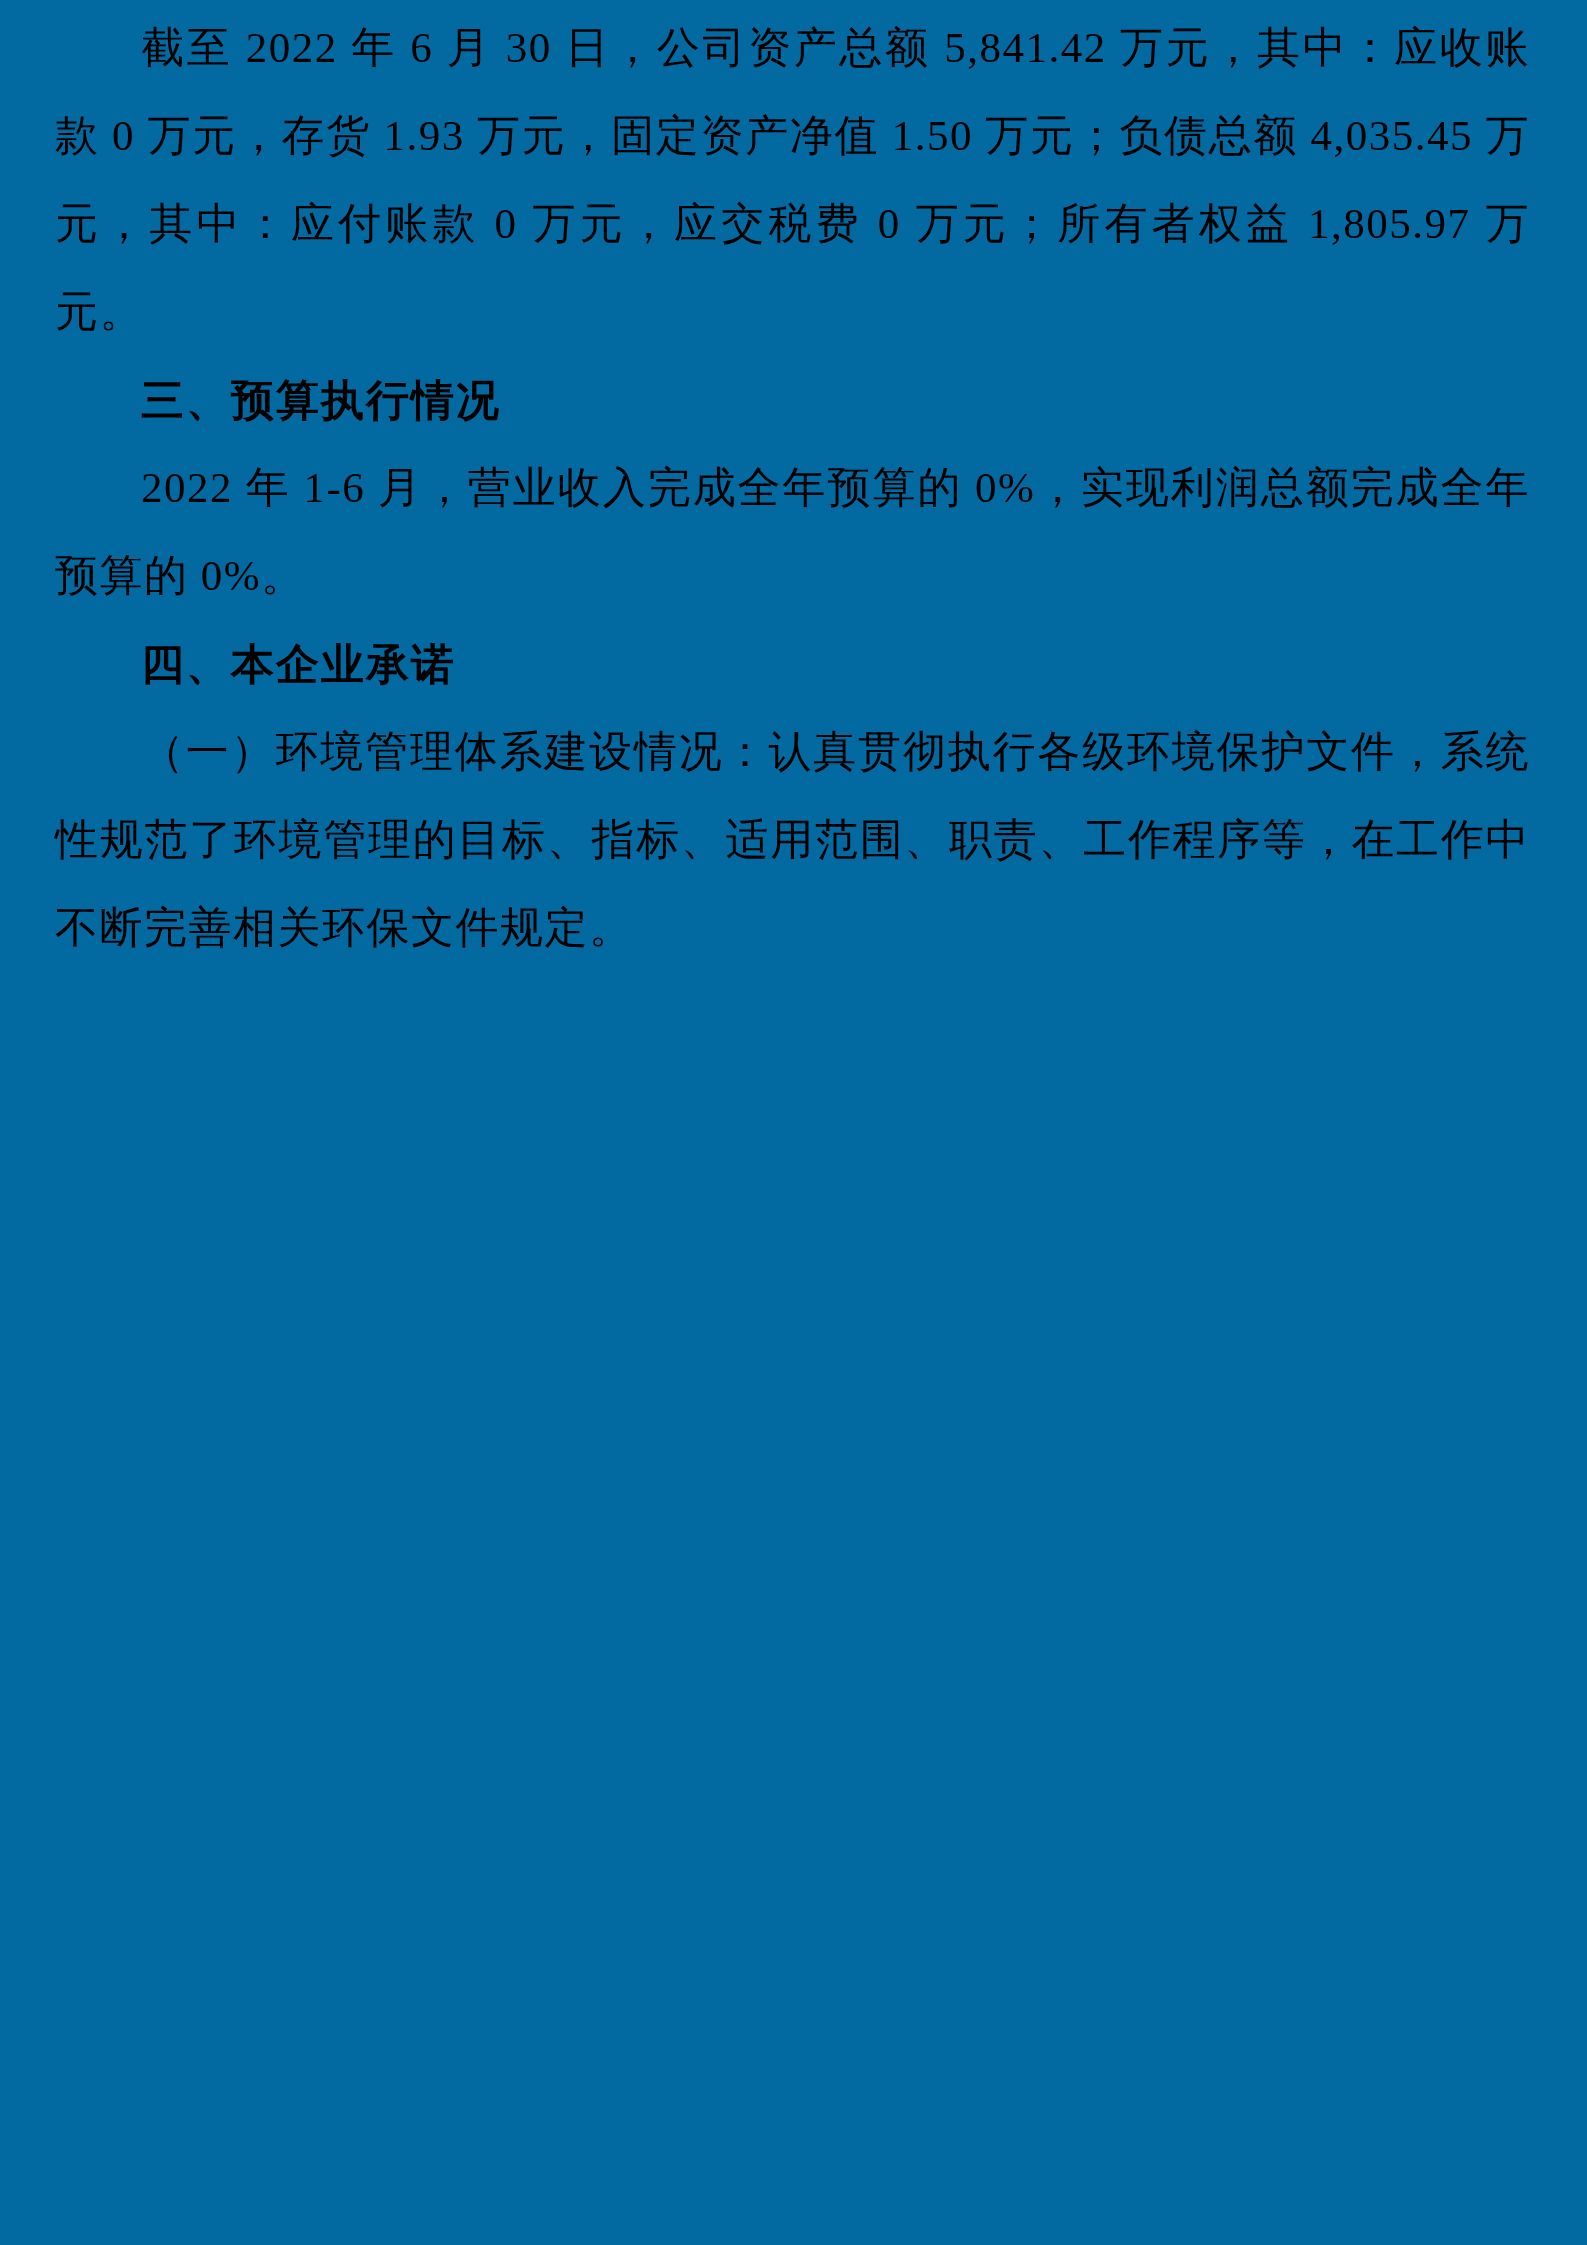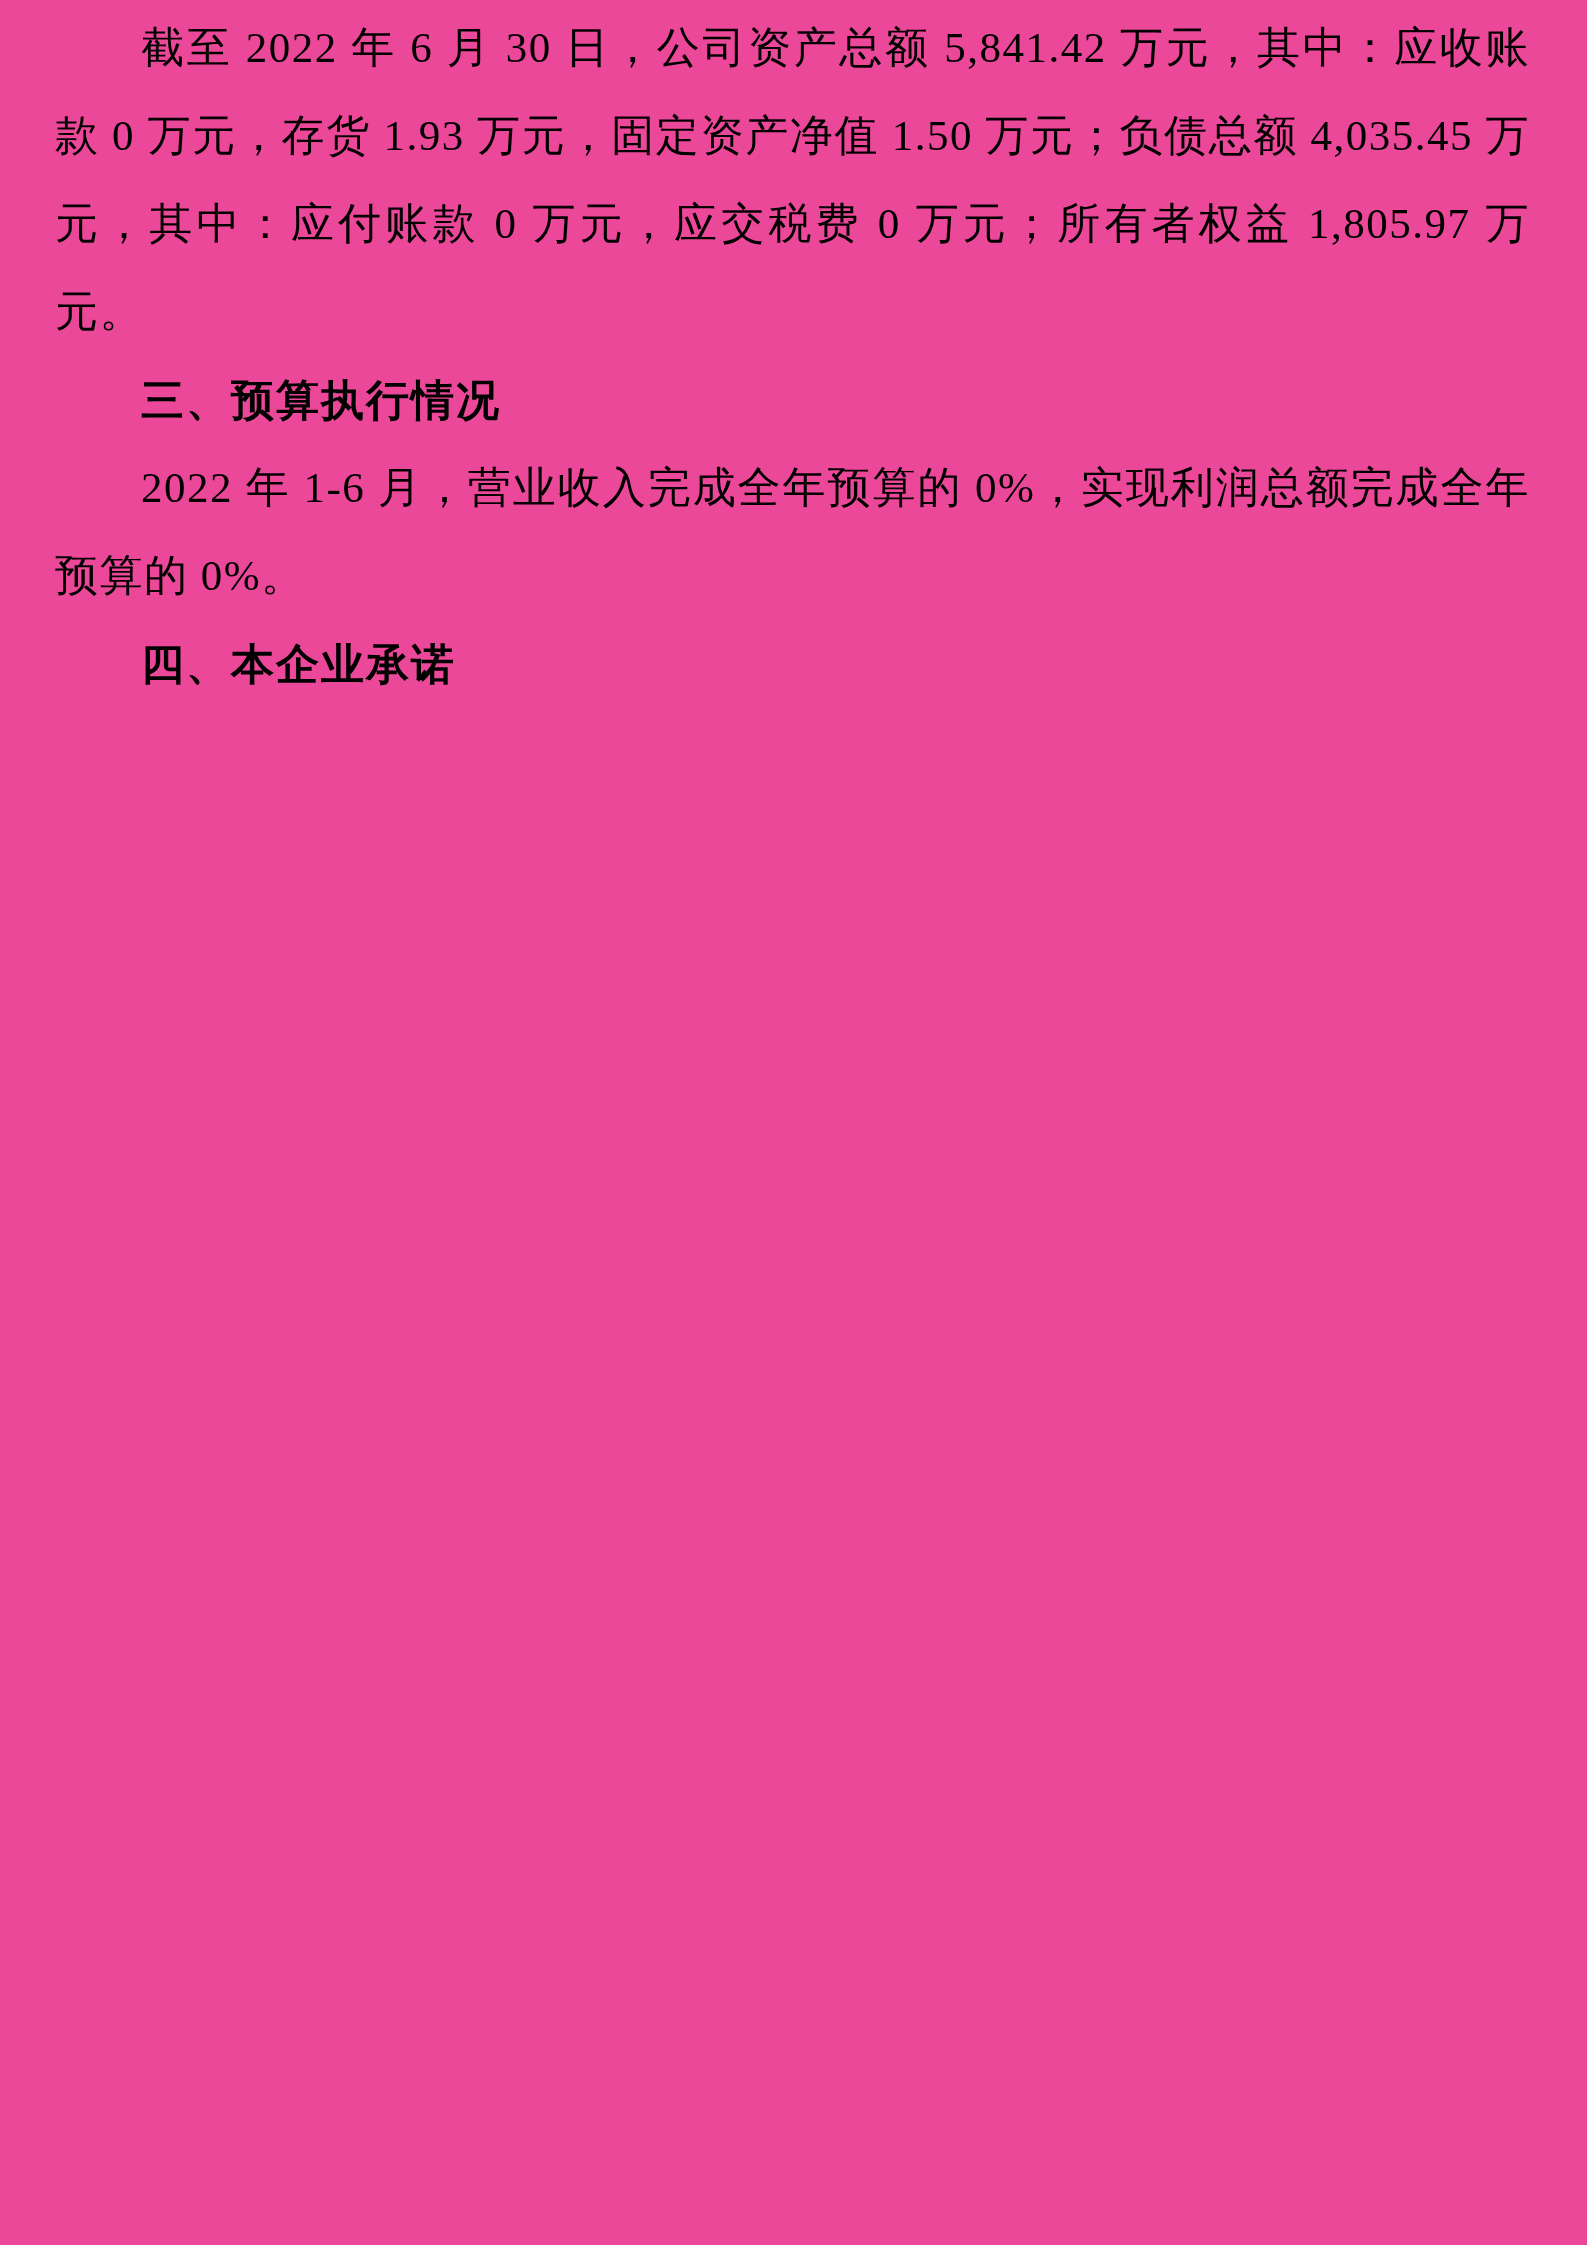--- a/index.html
+++ b/index.html
@@ -5,21 +5,21 @@
   html, body {
     margin: 0;
     padding: 0;
     background: #ffffff;
   }
   .page {
     position: relative;
     width: 1587px;
     height: 2245px;
     margin: 0 auto;
-    background: #ec4899;
+    background: #0369a1;
     box-sizing: border-box;
     padding: 4px 57px 0 55px;
     overflow: hidden;
   }
   .doc p {
     margin: 0;
     color: #000000;
     font-family: "Liberation Serif", "DejaVu Serif", serif;
     font-size: 43px;
     line-height: 88px;
@@ -39,14 +39,15 @@
 </style>
 </head>
 <body>
 
 <div class="page">
   <div class="doc">
     <p>截至 2022 年 6 月 30 日，公司资产总额 5,841.42 万元，其中：应收账款 0 万元，存货 1.93 万元，固定资产净值 1.50 万元；负债总额 4,035.45 万元，其中：应付账款 0 万元，应交税费 0 万元；所有者权益 1,805.97 万元。</p>
     <p class="heading">三、预算执行情况</p>
     <p>2022 年 1-6 月，营业收入完成全年预算的 0%，实现利润总额完成全年预算的 0%。</p>
     <p class="heading">四、本企业承诺</p>
+    <p>（一）环境管理体系建设情况：认真贯彻执行各级环境保护文件，系统性规范了环境管理的目标、指标、适用范围、职责、工作程序等，在工作中不断完善相关环保文件规定。</p>
   </div>
 </div>
 
 </body></html>

